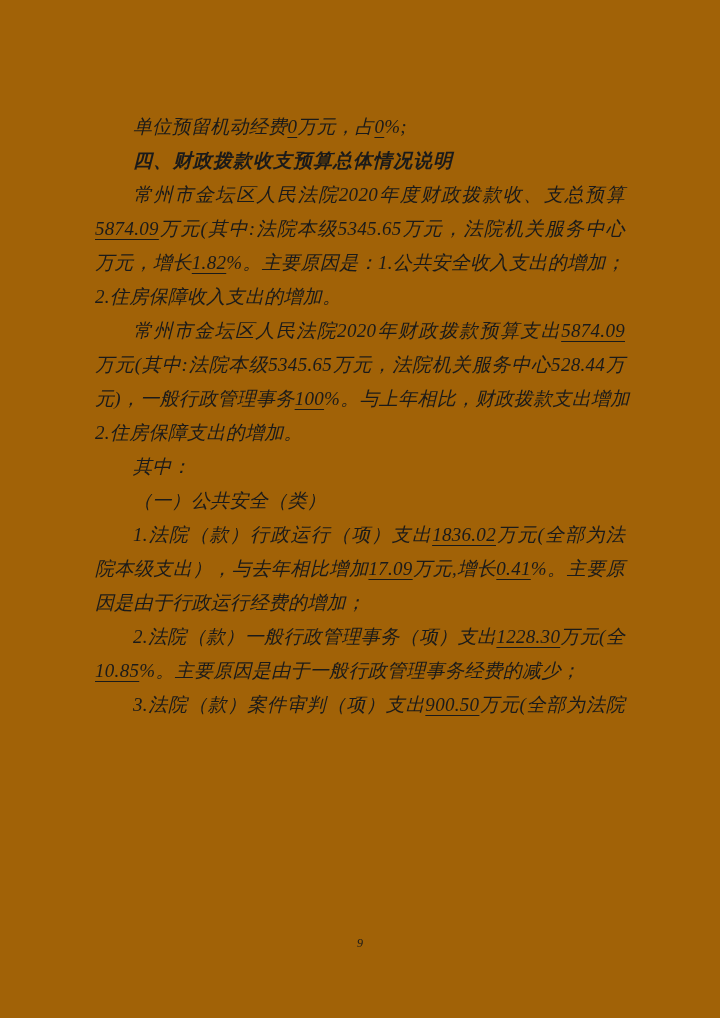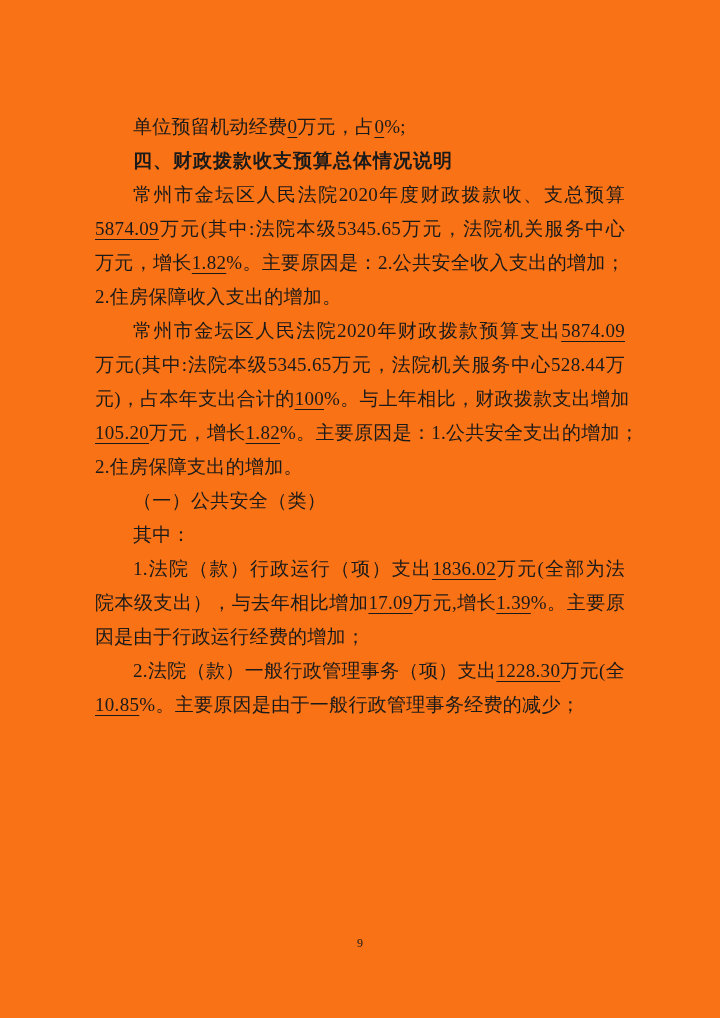--- a/index.html
+++ b/index.html
@@ -4,24 +4,25 @@
 <style>
   html, body {
     margin: 0;
     padding: 0;
     background: #ffffff;
   }
   .page {
     position: relative;
     width: 720px;
     height: 1018px;
-    background: #f97316;
+    background: #a16207;
     color: #1a1a1a;
     font-family: "Liberation Serif", "DejaVu Serif", serif;
     overflow: hidden;
+    font-style: italic;
   }
   .content {
     position: absolute;
     left: 95px;
     top: 110px;
     width: 530px;
   }
   .line {
     height: 34px;
     line-height: 34px;
@@ -59,29 +60,29 @@
 </style>
 </head>
 <body>
 
 <div class="page">
   <div class="content">
       <div class="line ind"><span>单位预留机动经费</span><span class="u">0</span><span>万元，占</span><span class="u">0</span><span>%;</span></div>
       <div class="line ind h"><span>四、财政拨款收支预算总体情况说明</span></div>
       <div class="line ind j"><span>常州市金坛区人民法院2020年度财政拨款收、支总预算</span></div>
       <div class="line j"><span class="u">5874.09</span><span>万元(其中:法院本级5345.65万元，法院机关服务中心</span></div>
-      <div class="line j"><span>万元，增长</span><span class="u">1.82</span><span>%。主要原因是：2.公共安全收入支出的增加；</span></div>
+      <div class="line j"><span>万元，增长</span><span class="u">1.82</span><span>%。主要原因是：1.公共安全收入支出的增加；</span></div>
       <div class="line"><span>2.住房保障收入支出的增加。</span></div>
       <div class="line ind j"><span>常州市金坛区人民法院2020年财政拨款预算支出</span><span class="u">5874.09</span></div>
       <div class="line j"><span>万元(其中:法院本级5345.65万元，法院机关服务中心528.44万</span></div>
-      <div class="line j"><span>元)，占本年支出合计的</span><span class="u">100</span><span>%。与上年相比，财政拨款支出增加</span></div>
-      <div class="line j"><span class="u">105.20</span><span>万元，增长</span><span class="u">1.82</span><span>%。主要原因是：1.公共安全支出的增加；</span></div>
+      <div class="line j"><span>元)，一般行政管理事务</span><span class="u">100</span><span>%。与上年相比，财政拨款支出增加</span></div>
       <div class="line"><span>2.住房保障支出的增加。</span></div>
+      <div class="line ind"><span>其中：</span></div>
       <div class="line ind"><span>（一）公共安全（类）</span></div>
-      <div class="line ind"><span>其中：</span></div>
       <div class="line ind j"><span>1.法院（款）行政运行（项）支出</span><span class="u">1836.02</span><span>万元(全部为法</span></div>
-      <div class="line j"><span>院本级支出），与去年相比增加</span><span class="u">17.09</span><span>万元,增长</span><span class="u">1.39</span><span>%。主要原</span></div>
+      <div class="line j"><span>院本级支出），与去年相比增加</span><span class="u">17.09</span><span>万元,增长</span><span class="u">0.41</span><span>%。主要原</span></div>
       <div class="line"><span>因是由于行政运行经费的增加；</span></div>
       <div class="line ind j"><span>2.法院（款）一般行政管理事务（项）支出</span><span class="u">1228.30</span><span>万元(全</span></div>
       <div class="line"><span class="u">10.85</span><span>%。主要原因是由于一般行政管理事务经费的减少；</span></div>
+      <div class="line ind j"><span>3.法院（款）案件审判（项）支出</span><span class="u">900.50</span><span>万元(全部为法院</span></div>
     </div>
   <div class="pagenum">9</div>
 </div>
 
 </body></html>

